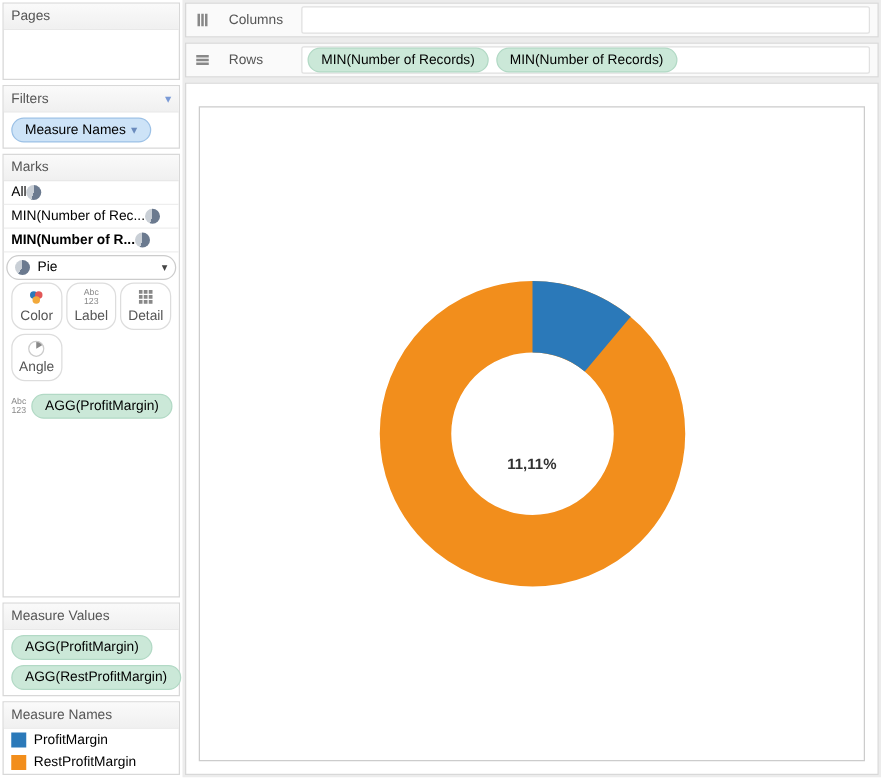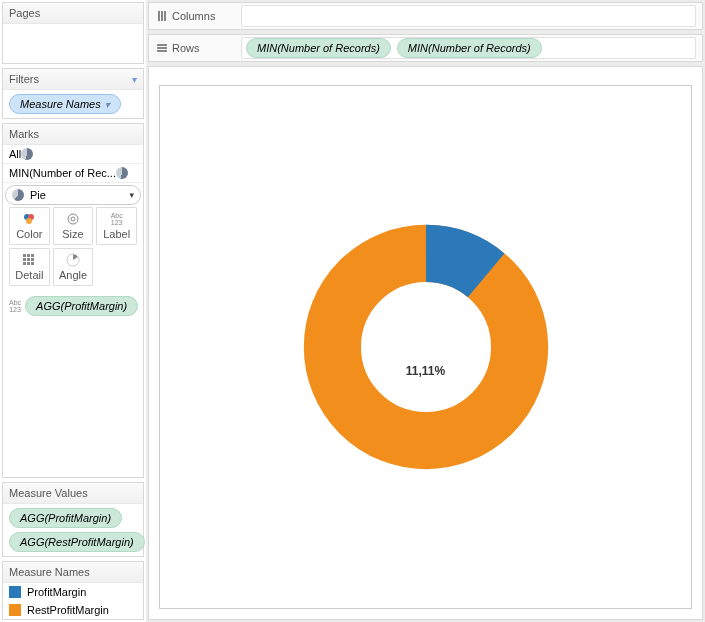--- a/index.html
+++ b/index.html
@@ -6,42 +6,42 @@
   body { background: #fff; width: 705px; height: 622px; overflow: hidden; display: flex; }
   .left-panel { width: 146px; display: flex; flex-direction: column; background: #fff; }
   .right-panel { flex: 1; display: flex; flex-direction: column; background: #ececec; }
   .card { border: 1px solid #d8d8d8; background: #fff; margin: 2px; }
   .card-header { background: linear-gradient(to bottom, #fafafa, #f0f0f0); border-bottom: 1px solid #e8e8e8; padding: 4px 6px; color: #555; display: flex; align-items: center; justify-content: space-between; }
   .card-body { padding: 4px 6px; }
   .pages-card { height: 62px; }
   .filters-card { }
   .filters-header { display: flex; align-items: center; justify-content: space-between; }
   .dd-arrow { color: #7a9ad6; font-size: 10px; }
-  .pill { border-radius: 10px; padding: 3px 10px; display: inline-flex; align-items: center; gap: 4px; border: 1px solid transparent; font-style: italic; }
+  .pill { border-radius: 10px; padding: 3px 10px; display: inline-flex; align-items: center; gap: 4px; border: 1px solid transparent; }
   .pill-blue { background: #cde3f7; border: 1px solid #9cc1e6; }
   .pill-green { background: #cbe8d8; border: 1px solid #b2d9c5; }
   .pill-row { display: flex; flex-direction: column; gap: 4px; align-items: flex-start; }
   .marks-card { flex: 1; }
   .marks-list { }
   .marks-item { display: flex; align-items: center; padding: 3px 6px; border-bottom: 1px solid #eee; }
   .marks-item.bold { font-weight: bold; }
   .mini-pie { width: 12px; height: 12px; border-radius: 50%; background: conic-gradient(#6b7a8f 0 55%, #c9cfd6 55% 100%); }
   .mark-type-select { border: 1px solid #ccc; border-radius: 10px; padding: 3px 6px; margin: 2px; display: flex; align-items: center; justify-content: space-between; background: #fff; }
   .mark-type-select .dropdown-caret { color: #444; font-size: 9px; }
   .mark-btn-grid { display: grid; grid-template-columns: repeat(3, 1fr); gap: 3px; padding: 0 6px 6px 6px; }
-  .mark-btn { border: 1px solid #ddd; border-radius: 1px; padding: 4px 2px; display: flex; flex-direction: column; align-items: center; justify-content: center; background: #fff; font-size: 10px; color: #555; height: 38px; }
+  .mark-btn { border: 1px solid #ddd; border-radius: 11px; padding: 4px 2px; display: flex; flex-direction: column; align-items: center; justify-content: center; background: #fff; font-size: 10px; color: #555; height: 38px; }
   .mark-btn .ic { width: 14px; height: 14px; display: flex; align-items: center; justify-content: center; margin-bottom: 2px; }
   .abc123 { font-size: 7px; line-height: 7px; text-align: center; color: #888; }
   .label-pill-row { display: flex; align-items: center; gap: 4px; padding: 4px 6px; }
   .mv-card { }
   .mn-card { }
   .legend-item { display: flex; align-items: center; gap: 6px; padding: 3px 6px; }
   .legend-sq { width: 12px; height: 12px; }
   .shelf { background: #fafafa; border: 1px solid #d8d8d8; margin: 2px; padding: 3px 6px; display: flex; align-items: center; gap: 8px; height: 28px; }
-  .shelf .shelf-left { display: flex; align-items: center; gap: 3px; width: 78px; color: #555; }
+  .shelf .shelf-left { display: flex; align-items: center; gap: 14px; width: 78px; color: #555; }
   .shelf .shelf-icon { width: 14px; height: 14px; display: flex; align-items: center; justify-content: center; }
   .shelf .shelf-pills { flex: 1; background: #fff; border: 1px solid #e0e0e0; border-radius: 2px; padding: 2px 4px; display: flex; gap: 6px; height: 22px; align-items: center; }
   .viz-area { flex: 1; margin: 2px; background: #fff; border: 1px solid #d8d8d8; position: relative; }
   .viz-inner { position: absolute; top: 18px; left: 10px; right: 10px; bottom: 10px; border: 1px solid #ccc; display: flex; align-items: center; justify-content: center; }
   .donut-wrap { position: relative; width: 260px; height: 260px; display: flex; align-items: center; justify-content: center; }
   .donut { position: absolute; width: 260px; height: 260px; }
   .donut-label { font-size: 12px; color: #333; font-weight: bold; z-index: 2; margin-top: 48px; }
   .truncate { white-space: nowrap; overflow: hidden; text-overflow: ellipsis; max-width: 130px; }
   .icon-columns, .icon-rows { display: inline-flex; gap: 1px; }
   .icon-columns span { width: 2px; height: 10px; background: #888; display: inline-block; }
@@ -75,47 +75,42 @@
     </div>
     <div class="marks-list">
       <div class="marks-item">
         <span class="truncate">All</span>
         <span class="mini-pie"></span>
       </div>
       <div class="marks-item">
         <span class="truncate">MIN(Number of Rec...</span>
         <span class="mini-pie"></span>
       </div>
+      <div class="marks-item bold">
+        <span class="truncate">MIN(Number of R...</span>
+        <span class="mini-pie"></span>
+      </div>
     </div>
     <div class="mark-type-select">
       <span style="display:flex;align-items:center;gap:6px;">
         <span class="mini-pie" style="background: conic-gradient(#6b7a8f 0 60%, #c9cfd6 60% 100%);"></span>
         <span>Pie</span>
       </span>
       <span class="dropdown-caret">▾</span>
     </div>
     <div class="mark-btn-grid">
       <div class="mark-btn">
         <span class="ic">
           <svg width="14" height="14">
               <circle cx="5" cy="5" r="3" fill="#2b79b9"></circle>
               <circle cx="9" cy="5" r="3" fill="#e25757"></circle>
               <circle cx="7" cy="9" r="3" fill="#f2a93b"></circle>
             </svg>
         </span>
         <span>Color</span>
-      </div>
-      <div class="mark-btn">
-        <span class="ic">
-          <svg width="14" height="14">
-              <circle cx="7" cy="7" r="5" fill="none" stroke="#888" stroke-width="1"></circle>
-              <circle cx="7" cy="7" r="2" fill="none" stroke="#888" stroke-width="1"></circle>
-            </svg>
-        </span>
-        <span>Size</span>
       </div>
       <div class="mark-btn">
         <span class="ic abc123">Abc<br>123</span>
         <span>Label</span>
       </div>
       <div class="mark-btn">
         <span class="ic">
           <svg width="12" height="12">
               <rect x="0" y="0" width="3" height="3" fill="#888"></rect>
               <rect x="4" y="0" width="3" height="3" fill="#888"></rect>

